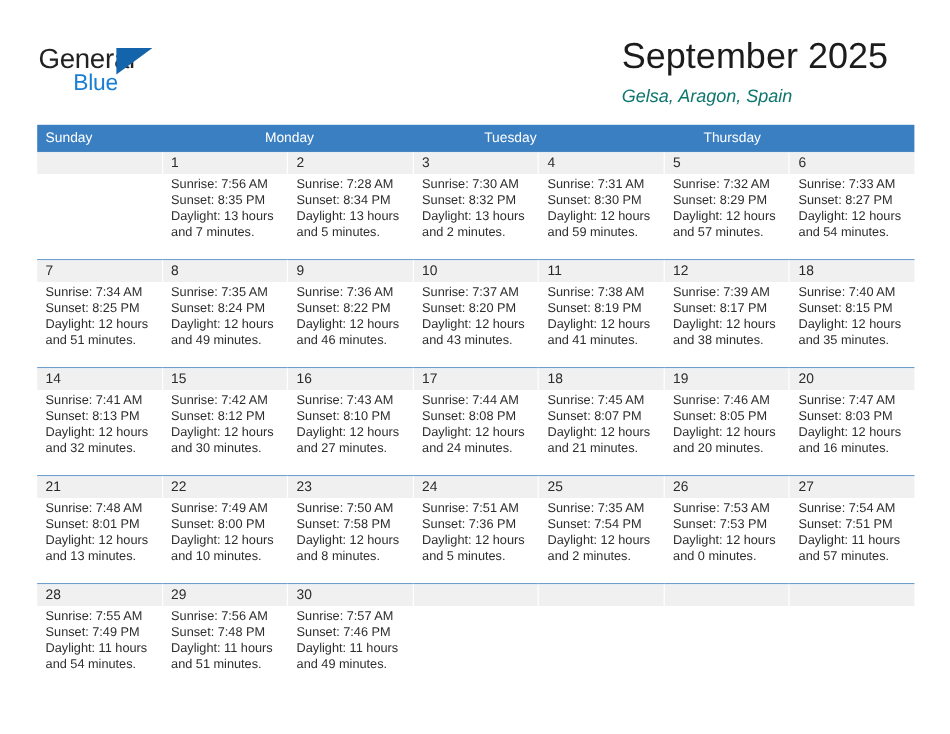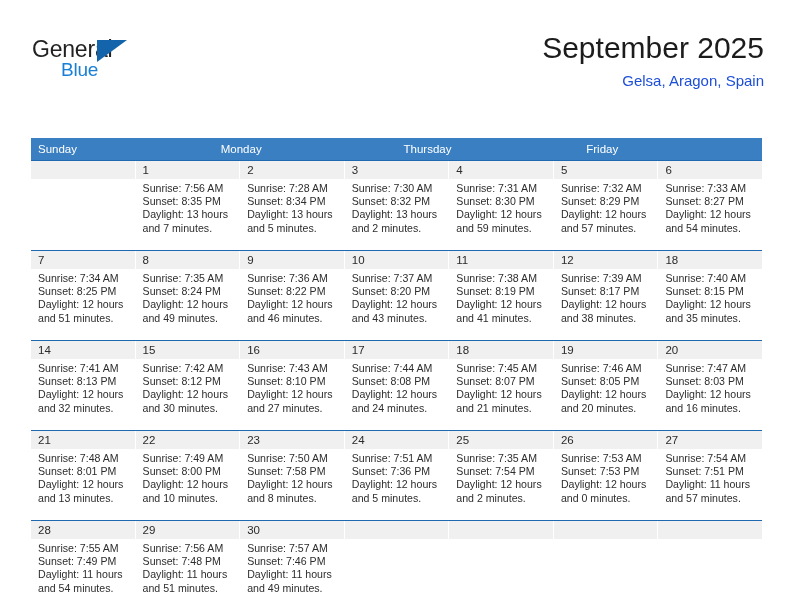--- a/index.html
+++ b/index.html
@@ -31,36 +31,35 @@
     border-left: 30px solid #1464ab;
     border-bottom: 22px solid transparent;
   }
   .logo-blue {
     position: absolute; left: 29px; top: 23px;
     font-size: 19px; color: #1a7fd4; letter-spacing: -0.2px;
     font-family: "Liberation Sans", sans-serif;
   }
 
   .title-block {
-    position: absolute; right: 28px; top: 30px; text-align: right;
+    position: absolute; right: 52px; top: 30px; text-align: left;
   }
   .cal-title {
     font-size: 30px; color: #1c1c1c; font-weight: normal;
     line-height: 36px; white-space: nowrap;
   }
   .cal-subtitle {
-    font-size: 15px; color: #1d4ed8; font-weight: normal;
-    line-height: 22px; margin-top: 4px; white-space: nowrap;
+    font-size: 15px; color: #0f766e; font-weight: normal;
+    line-height: 22px; margin-top: 4px; white-space: nowrap; font-style: italic;
   }
 
   
   .calendar {
     position: absolute; left: 31px; top: 104px;
     width: 731px;
-    margin-top: 34px;
   }
   .dow-row { display: flex; background: #3a7fc1; height: 22px; }
   .dow {
     flex: 1 1 0; min-width: 0;
     color: #ffffff; font-size: 11.5px; line-height: 22px;
     padding-left: 7px; white-space: nowrap; overflow: hidden;
   }
 
   .week {
     display: flex;
@@ -110,22 +109,22 @@
       <div class="cal-subtitle">Gelsa, Aragon, Spain</div>
     </div>
 
   </div>
 
   <div class="calendar">
 
     <div class="dow-row">
       <div class="dow">Sunday</div>
       <div class="dow">Monday</div>
+      <div class="dow">Tuesday</div>
       <div class="dow">Thursday</div>
-      <div class="dow">Friday</div>
     </div>
 
     <div id="weeks-container">
         <div class="week">
           <div class="daycell empty">
             <div class="daynum-band"></div>
           </div>
           <div class="daycell">
             <div class="daynum-band">1</div>
             <div class="details">

